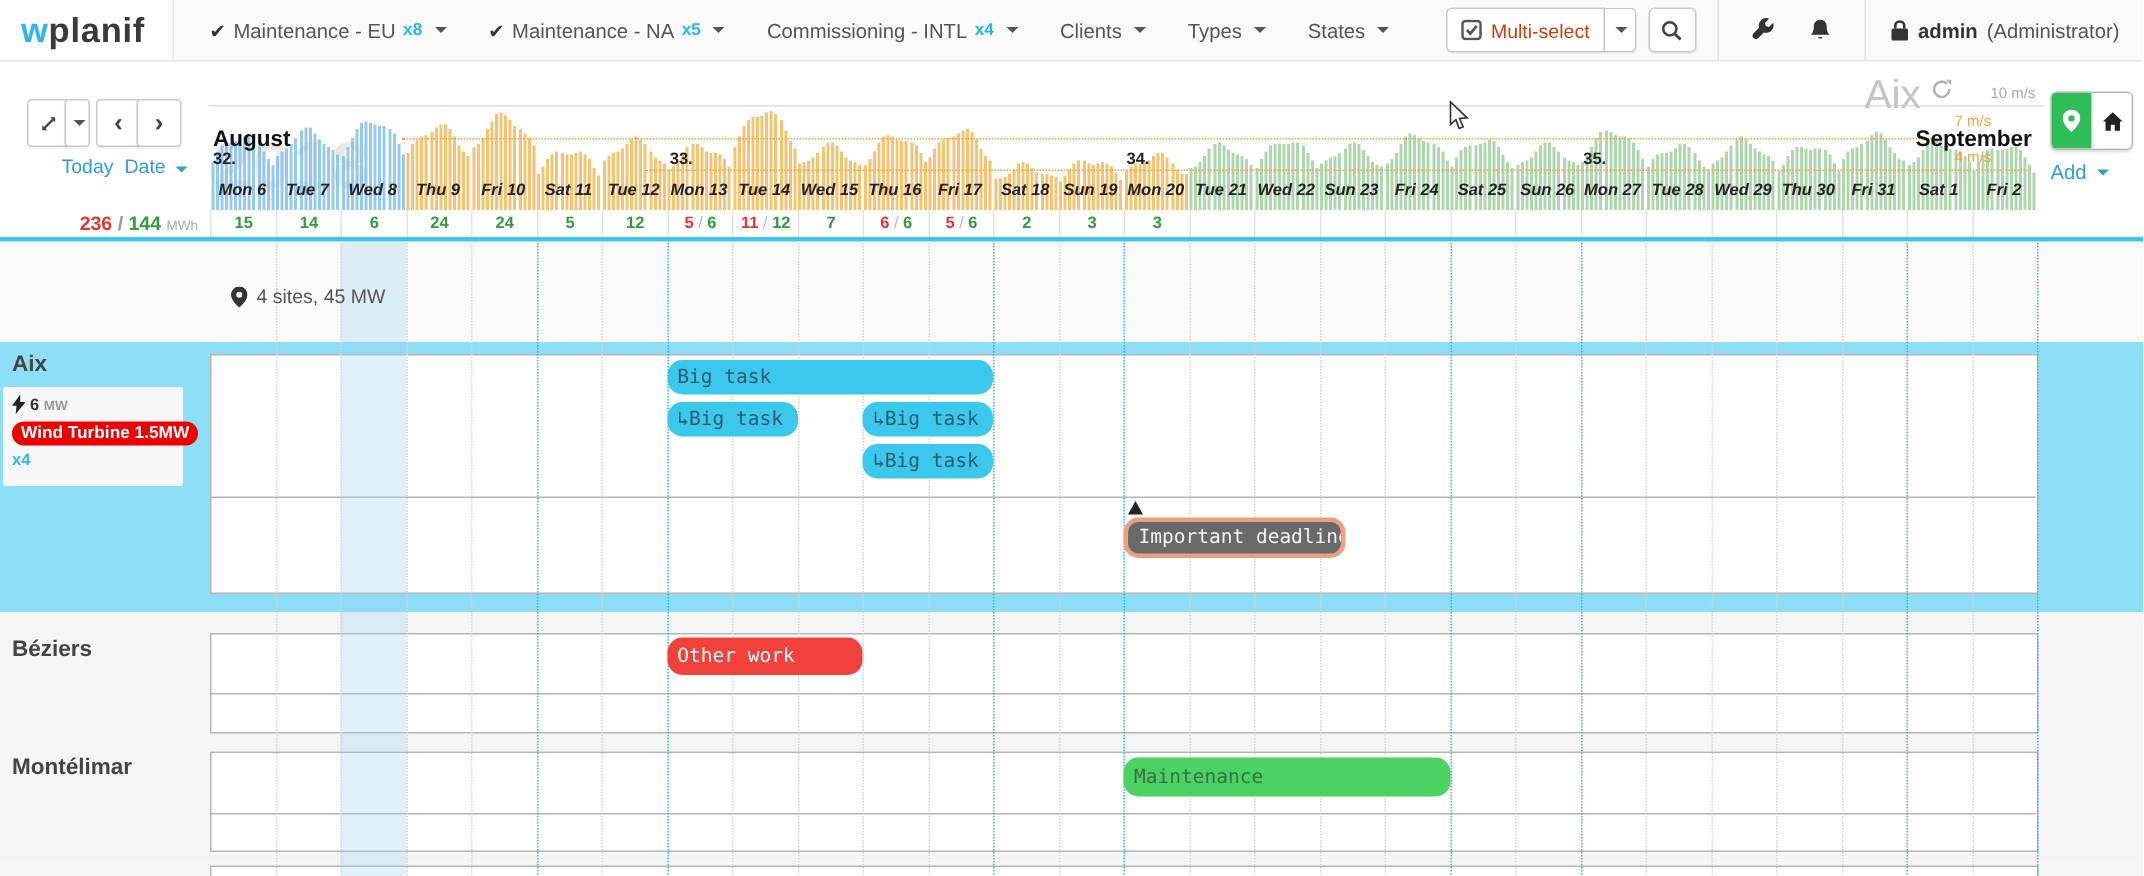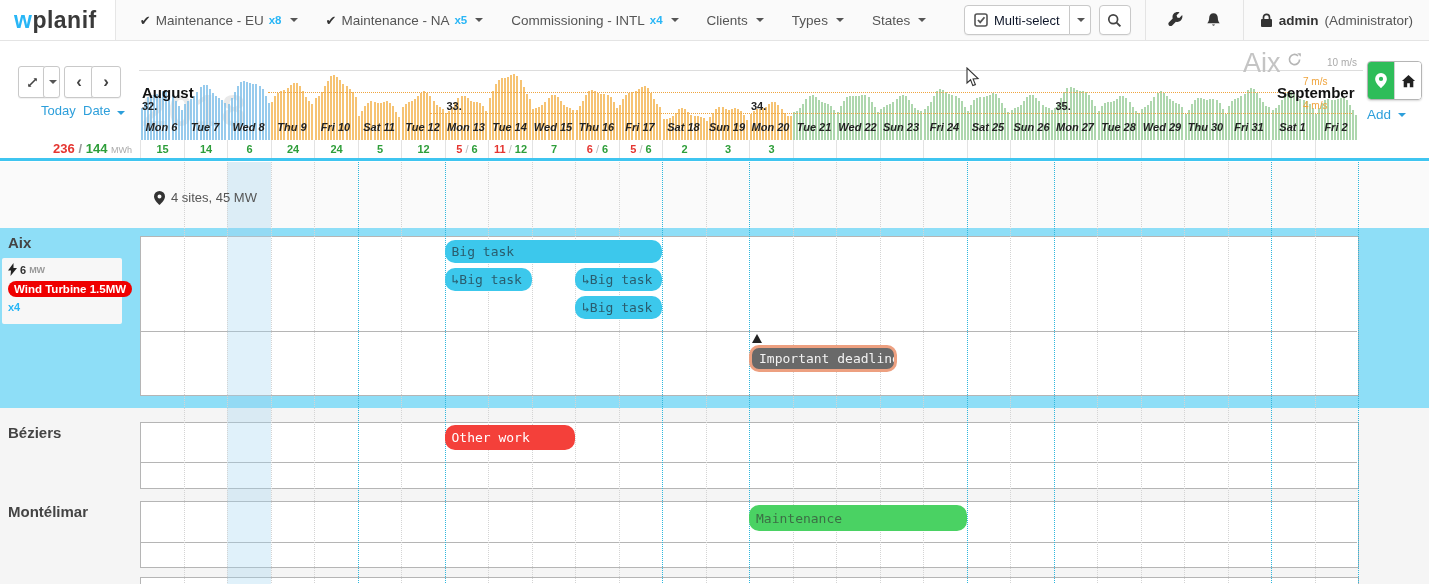--- a/index.html
+++ b/index.html
@@ -10,21 +10,21 @@
   .navbar{position:absolute;left:0;top:0;width:1429px;height:40px;background:#fafafa;border-bottom:1px solid #e4e4e4;display:flex;align-items:center;z-index:50;}
   .logo{height:40px;background:#fff;display:flex;align-items:center;padding:0 18px 0 14px;border-right:1px solid #e6e6e6;font-size:23px;font-weight:bold;letter-spacing:.5px;}
   .logo .lw{color:#29b6f6;}
   .logo .lrest{color:#3a3a3a;}
   .navmenus{display:flex;align-items:center;height:40px;margin-left:10px;}
   .navitem{display:flex;align-items:center;gap:5px;padding:0 14px;height:40px;font-size:13.5px;color:#555;cursor:pointer;white-space:nowrap;}
   .navitem .chk{color:#333;font-size:13px;}
   .navitem .badge-x{color:#29b6f6;font-size:11.5px;font-weight:bold;}
   .caret{display:inline-block;width:0;height:0;border-left:4px solid transparent;border-right:4px solid transparent;border-top:4px solid #555;margin-left:3px;}
   .nav-right{margin-left:auto;display:flex;align-items:center;height:40px;}
-  .btn{background:#fff;border:1px solid #c9c9c9;border-radius:4px;color:#0f172a;font-size:13px;display:inline-flex;align-items:center;justify-content:center;box-shadow:0 1px 1px rgba(0,0,0,.05);cursor:pointer;}
+  .btn{background:#fff;border:1px solid #c9c9c9;border-radius:4px;color:#c2410c;font-size:13px;display:inline-flex;align-items:center;justify-content:center;box-shadow:0 1px 1px rgba(0,0,0,.05);cursor:pointer;}
   .ms-group{display:flex;margin-right:8px;}
   .ms-main{height:28px;padding:0 9px;gap:6px;border-top-right-radius:0;border-bottom-right-radius:0;}
   .ms-caret{height:28px;width:20px;border-left:none;border-top-left-radius:0;border-bottom-left-radius:0;}
   .search-btn{height:28px;width:30px;margin-right:14px;}
   .navsep{width:1px;height:40px;background:#e4e4e4;}
   .toolicons{display:flex;align-items:center;gap:22px;padding:0 22px;height:40px;}
   .usermenu{display:flex;align-items:center;gap:6px;padding:0 16px;height:40px;font-size:13.5px;color:#555;cursor:pointer;}
   .usermenu b{color:#333;}
   .icon{display:inline-block;line-height:0;}
 

